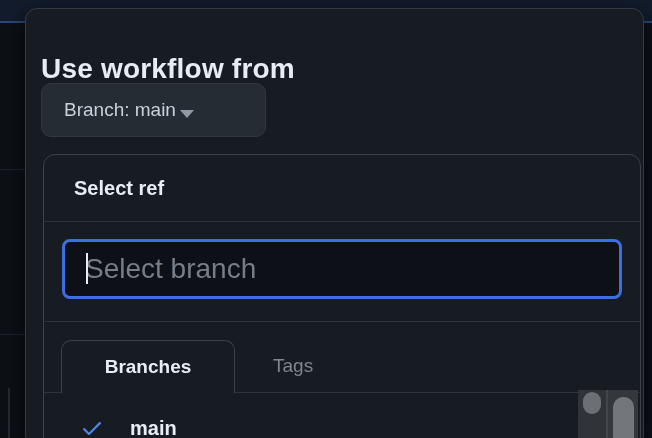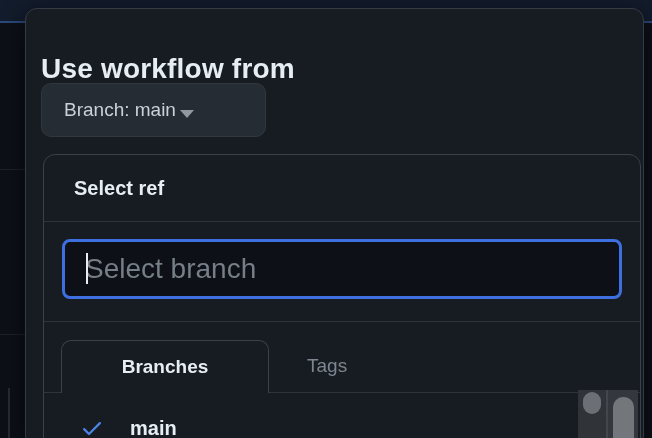--- a/index.html
+++ b/index.html
@@ -78,21 +78,21 @@
     display:flex;align-items:flex-end;height:70px;
     border-bottom:1px solid #2e343d;
     padding-left:17px;position:relative;
   }
   .tab{
     height:53px;box-sizing:border-box;
     display:flex;align-items:center;justify-content:center;
     font-size:19px;cursor:pointer;
   }
   .tab.active{
-    width:208px;
+    width:174px;
     background:#171c23;
     border:1px solid #3a414b;border-bottom:none;
     border-radius:10px 10px 0 0;
     margin-bottom:-1px;z-index:1;
     color:#e6edf3;font-weight:700;
   }
   .tab.inactive{
     padding:0 38px;color:#7d8590;font-weight:400;
   }
   .ref-list{padding-top:9px;}

